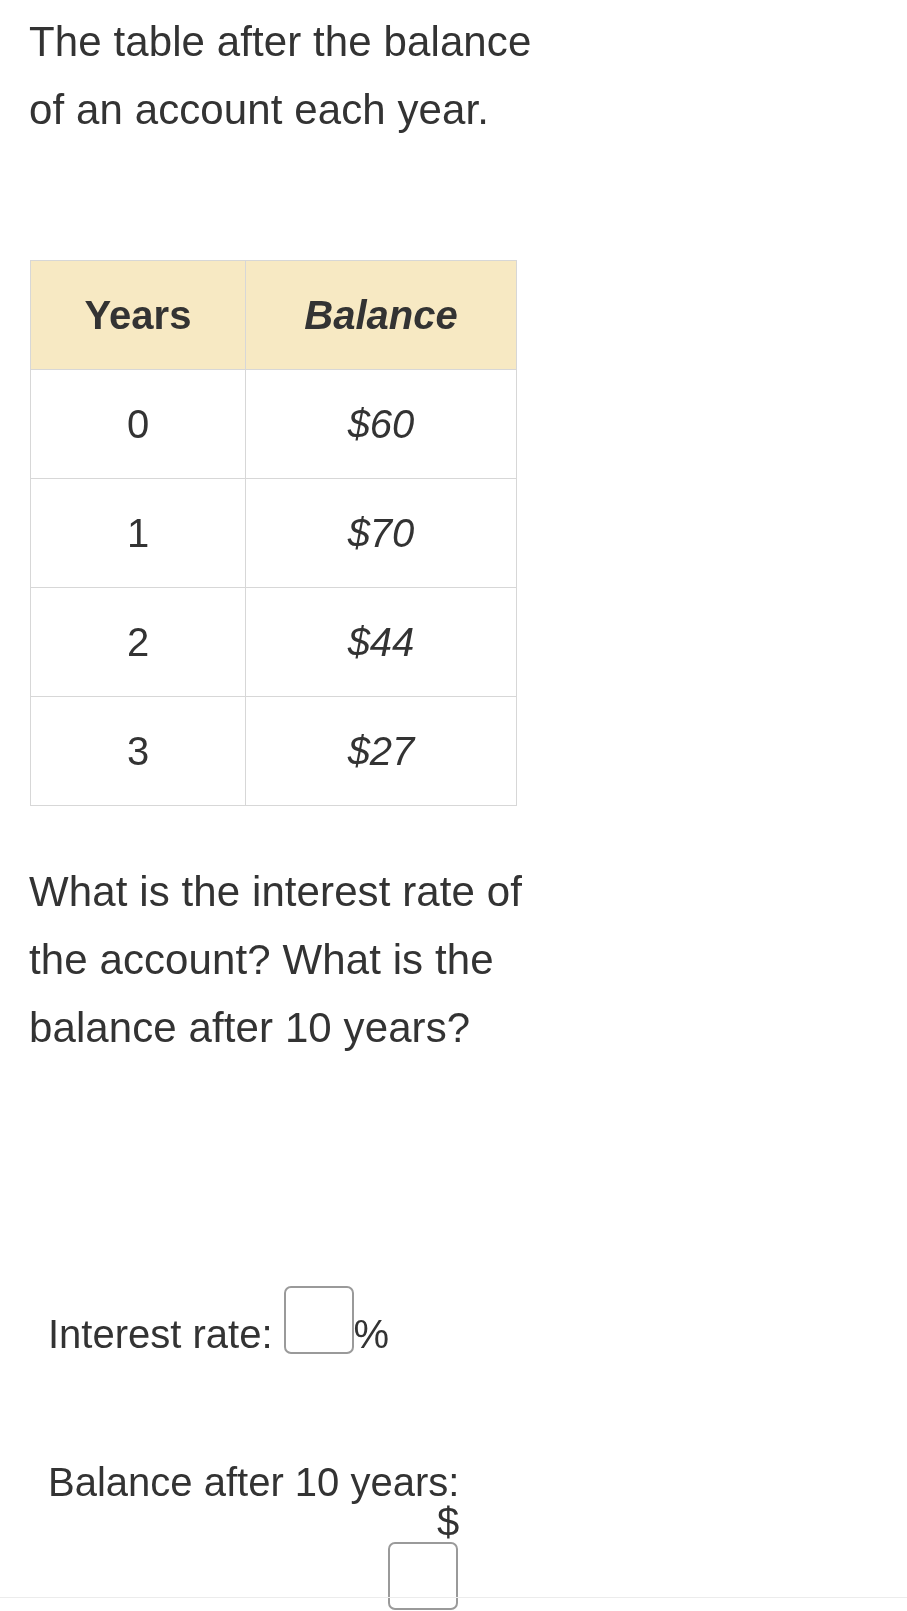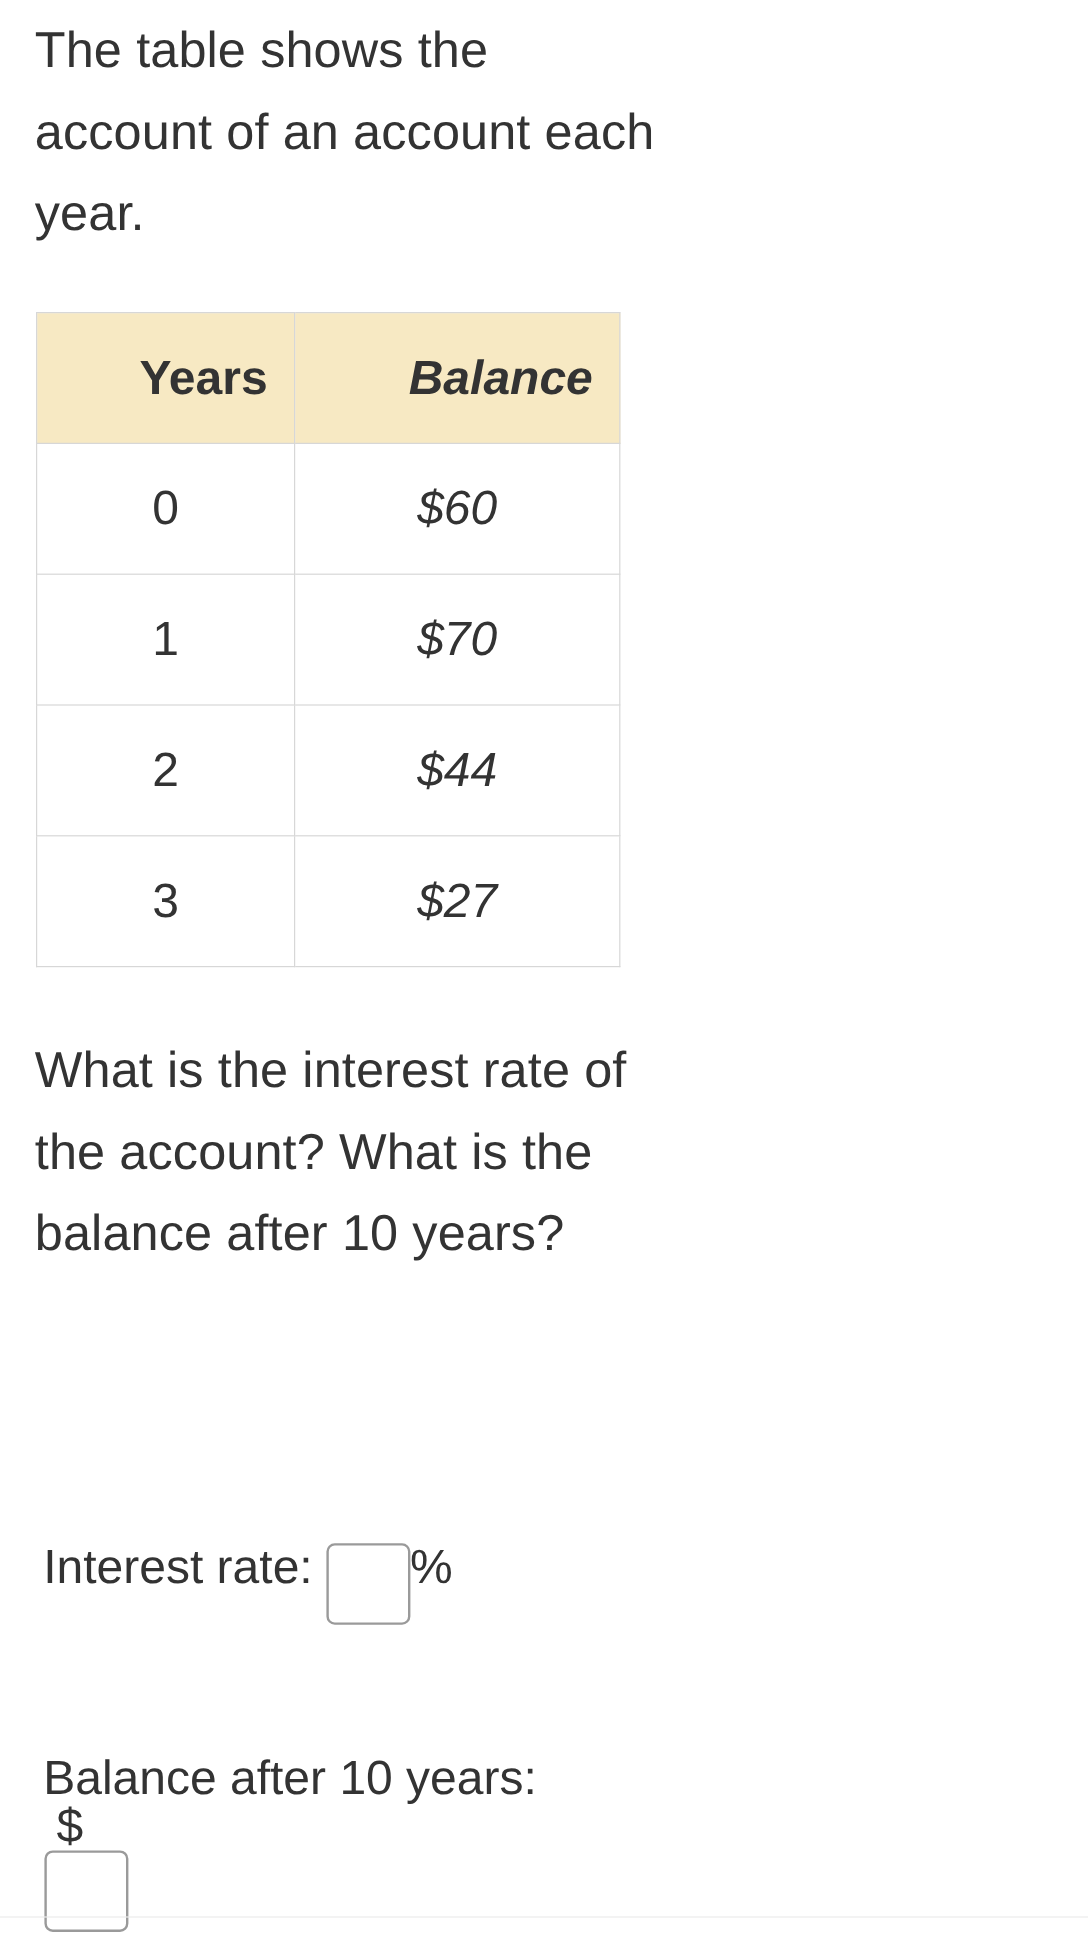--- a/index.html
+++ b/index.html
@@ -51,37 +51,36 @@
     border: 1px solid #d7d7d7;
     text-align: center;
     font-size: 40px;
     color: #333333;
   }
   .data-table th {
     background: #f7e9c3;
     font-weight: bold;
     height: 108px;
     padding: 0 22px;
-    text-align: right;
   }
   .data-table td {
     background: #ffffff;
     font-weight: 400;
     height: 108px;
     padding: 0 22px;
   }
   .col-years   { width: 170px; }
   .col-balance { width: 226px; font-style: italic; }
 
   
   .answer-row {
     position: absolute;
-    left: 36px;
+    left: 48px;
     display: flex;
-    align-items: flex-start;
+    align-items: flex-end;
     font-size: 40px;
     color: #333333;
     white-space: nowrap;
   }
   #answer-rate    { top: 1286px; }
   #answer-balance { top: 1462px; flex-direction: column; }
 
   .answer-label { font-size: 40px; line-height: 1; }
   .unit-suffix  { font-size: 40px; line-height: 1; }
   .prefix-symbol { font-size: 40px; line-height: 1; }
@@ -113,21 +112,21 @@
     width: 907px;
     height: 1px;
     background: #ececec;
   }
 </style>
 </head>
 <body>
 
 <div class="page">
 
-  <div class="prompt" id="intro-text">The table shows the account of an account each year.</div>
+  <div class="prompt" id="intro-text">The table after the balance of an account each year.</div>
 
   <table class="data-table">
     <thead>
       <tr>
         <th class="col-years">Years</th>
         <th class="col-balance">Balance</th>
       </tr>
     </thead>
     <tbody>
       <tr>

